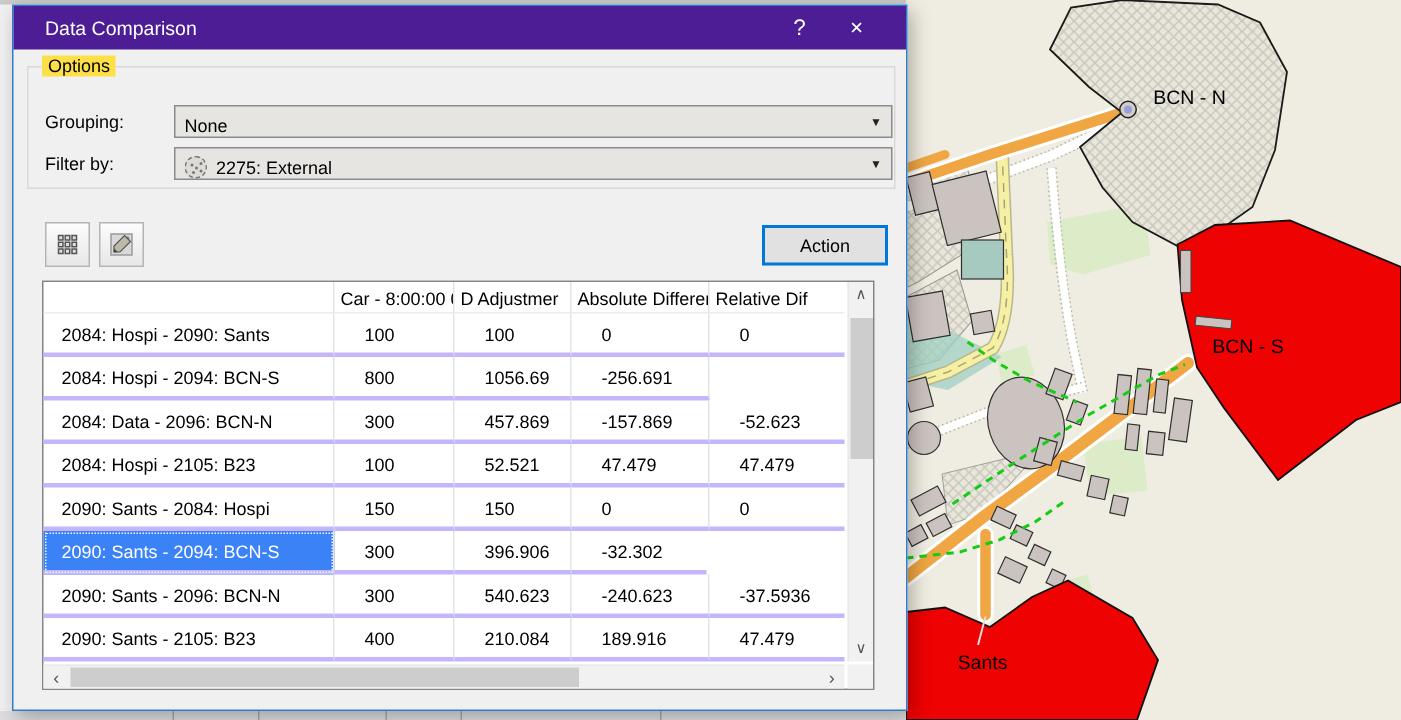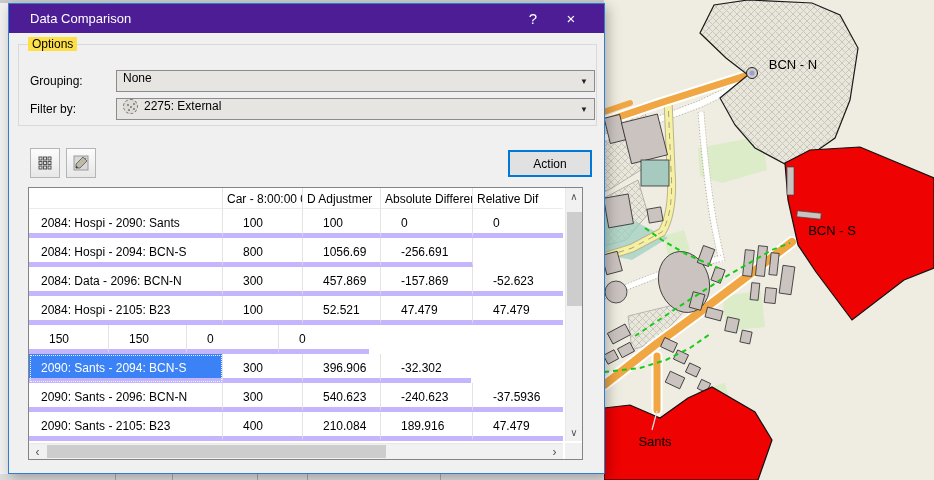--- a/index.html
+++ b/index.html
@@ -20,21 +20,21 @@
   .titlebar{position:absolute;left:0;top:0;right:0;height:29px;background:#4c1d95;display:flex;
             align-items:center;color:#fff;padding-right:14px}
   .title{flex:1;padding-left:21px;font-size:13px}
   .tbtn{width:38px;height:29px;display:flex;align-items:center;justify-content:center;
         font-size:15px;color:#fff;cursor:default}
 
   .group{position:absolute;left:9px;top:40px;width:577px;height:80px;border:1px solid #d9d9d9}
   .group-label{position:absolute;top:-8px;left:9px;background:#fde047;padding:0 4px}
   .flabel{position:absolute;left:11px;height:22px;line-height:22px}
   .combo{position:absolute;left:97px;width:479px;height:22px;background:#e6e5e2;border:1px solid #8b8b8b;
-         display:flex;align-items:flex-start;padding:0 22px 0 6px;box-sizing:border-box;position:absolute}
+         display:flex;align-items:flex-end;padding:0 22px 0 6px;box-sizing:border-box;position:absolute}
   .combo .arrow{position:absolute;right:6px;top:7px;font-size:8px;color:#222;line-height:8px}
   .row-a{top:25px}.row-b{top:53px}
   .zone-icon{width:15px;height:15px;border:1px dashed #767676;border-radius:50%;background:#dddbd6;
              margin-right:6px;position:relative;flex:0 0 auto;box-sizing:border-box}
   .zone-icon::after{content:"";position:absolute;left:6px;top:6px;width:2px;height:2px;background:#767676;
              border-radius:50%;box-shadow:-3px -2px 0 #767676,3px -3px 0 #767676,-2px 3px 0 #767676,3px 2px 0 #767676}
 
   .tb-btn{position:absolute;top:144px;width:28px;height:28px;background:linear-gradient(#fcfcfc,#e7e7e7);
           border:1px solid #b5b5b5;display:flex;align-items:center;justify-content:center}
   .btn-grid{left:21px}.btn-pencil{left:57px}
@@ -42,21 +42,21 @@
   .action{position:absolute;left:499px;top:146px;width:84px;height:27px;background:#e1e1e1;
           border:2px solid #0078d7;display:flex;align-items:center;justify-content:center;box-sizing:border-box}
 
   
   .table{position:absolute;left:19px;top:183px;width:553px;height:271px;background:#fff;border:1px solid #848484}
   .thead{position:absolute;top:0;left:0;height:21px;display:flex}
   .hcell{box-sizing:border-box;padding:4px 0 0 4px;border-right:1px solid #e3e3e3;border-bottom:1px solid #ececec;
          overflow:hidden;white-space:nowrap;height:21px}
   .tbody{position:absolute;top:21px;left:0}
   .trow{display:flex;height:29px}
-  .cell{box-sizing:border-box;padding:7px 0 0 20px;border-right:1px solid #e3e3e3;border-bottom:5px solid #c4b5fd;
+  .cell{box-sizing:border-box;padding:7px 0 0 20px;border-right:1px solid #e3e3e3;border-bottom:3px solid #c4b5fd;
         overflow:hidden;white-space:nowrap;height:29px}
   .c0{width:194px;padding-left:12px}.c1{width:80px}.c2{width:78px}.c3{width:92px}.c4{width:90px;border-right:none}
   .sel{background:#3b82f6;color:#fff;outline:1px dotted #eaf4ff;outline-offset:-2px}
 
   .vscroll{position:absolute;top:0;right:0;width:17px;height:253px;background:#f1f1f1;border-left:1px solid #e8e8e8;box-sizing:border-box}
   .sbtn{position:absolute;left:0;width:100%;height:17px;display:flex;align-items:center;justify-content:center;
         color:#555;font-size:10px;line-height:10px}
   .vs-up{top:0}.vs-down{bottom:0}
   .vs-thumb{position:absolute;top:24px;left:1px;width:15px;height:94px;background:#cdcdcd}
   .hscroll{position:absolute;bottom:0;left:0;width:534px;height:16px;background:#f1f1f1;border-top:1px solid #e8e8e8;box-sizing:border-box}
@@ -274,20 +274,21 @@
         <div class="cell c4">-52.623</div>
       </div>
       <div class="trow">
         <div class="cell c0">2084: Hospi - 2105: B23</div>
         <div class="cell c1">100</div>
         <div class="cell c2">52.521</div>
         <div class="cell c3">47.479</div>
         <div class="cell c4">47.479</div>
       </div>
       <div class="trow">
+        <div class="cell c0">2090: Sants - 2084: Hospi</div>
         <div class="cell c1">150</div>
         <div class="cell c2">150</div>
         <div class="cell c3">0</div>
         <div class="cell c4">0</div>
       </div>
       <div class="trow">
         <div class="cell c0 sel">2090: Sants - 2094: BCN-S</div>
         <div class="cell c1">300</div>
         <div class="cell c2">396.906</div>
         <div class="cell c4">-32.302</div>

